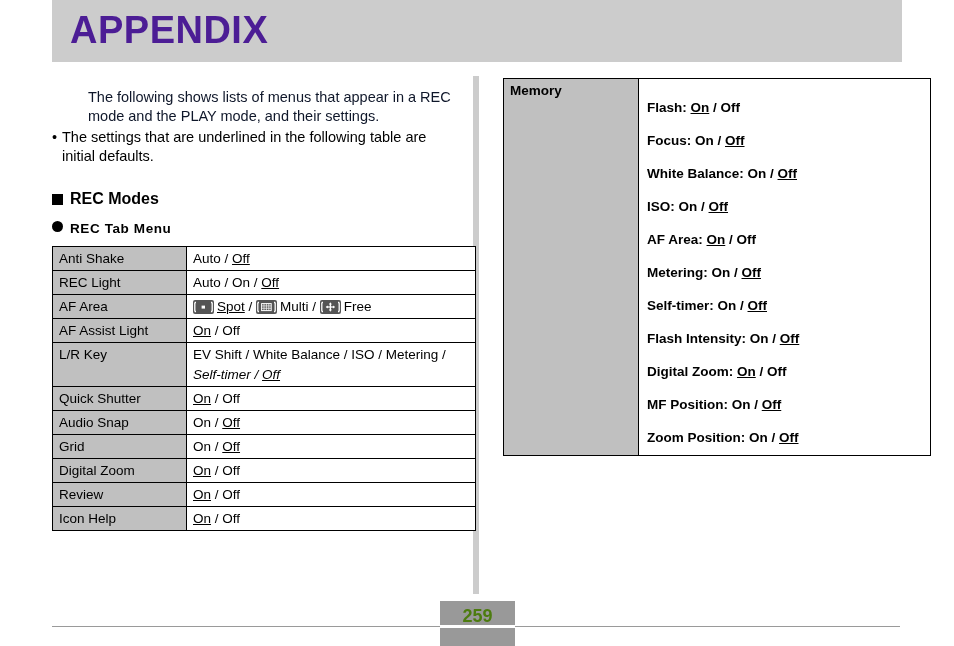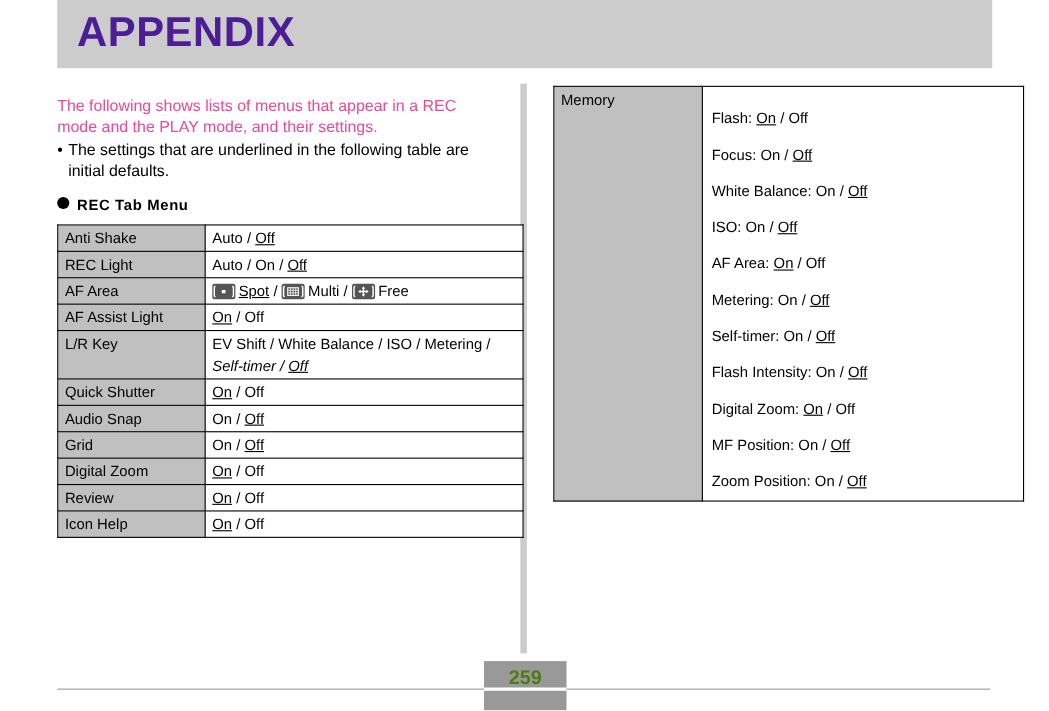--- a/index.html
+++ b/index.html
@@ -73,22 +73,23 @@
     color: #ffffff;
     font-size: 16px;
     font-weight: bold;
     letter-spacing: 0.2px;
   }
 
   .intro {
     margin-top: 10px;
     font-size: 14.5px;
     line-height: 19px;
-    color: #ec4899;
+    color: #0f172a;
     width: 398px;
+    margin-left: 36px;
   }
   .intro-bullet {
     margin-top: 2px;
     font-size: 14.5px;
     line-height: 19px;
     display: flex;
   }
   .intro-bullet .dot {
     width: 10px;
     flex: 0 0 10px;
@@ -175,21 +176,21 @@
   }
   .chip svg { position: absolute; left: 0; top: 0; }
 
   
   .right-col {
     position: absolute;
     left: 503px;
     top: 78px;
     width: 399px;
   }
-  .right-table { width: 399px; }
+  .right-table { width: 399px; font-weight: bold; }
   .right-table td.label { width: 122px; }
   .right-table td.value { width: 275px; padding: 6px 8px 7px 8px; }
   .mem-line {
     display: block;
     line-height: 21px;
     margin-top: 12px;
   }
 
   
   .footer-rule {
@@ -241,20 +242,24 @@
   <div class="left-col">
 
 
     <div class="intro">The following shows lists of menus that appear in a REC mode and the PLAY mode, and their settings.</div>
 
     <div class="intro-bullet">
       <span class="dot">•</span>
       <span class="btext">The settings that are underlined in the following table are initial defaults.</span>
     </div>
 
+    <div class="heading-sq">
+      <span class="glyph"></span>
+      <span>REC Modes</span>
+    </div>
 
     <div class="heading-circ">
       <span class="glyph"></span>
       <span>REC Tab Menu</span>
     </div>
 
     <table class="spec left-table">
       <tbody id="rec-tab-body">
           <tr>
             <td class="label">Anti Shake</td>

